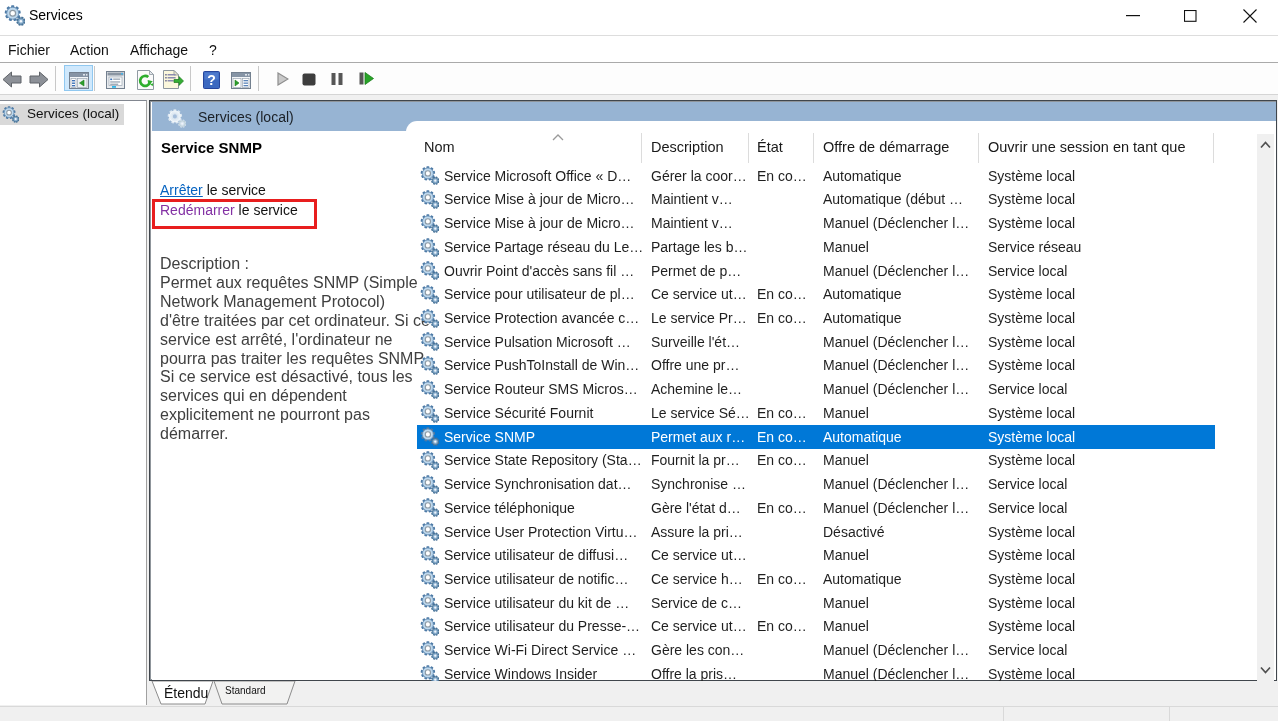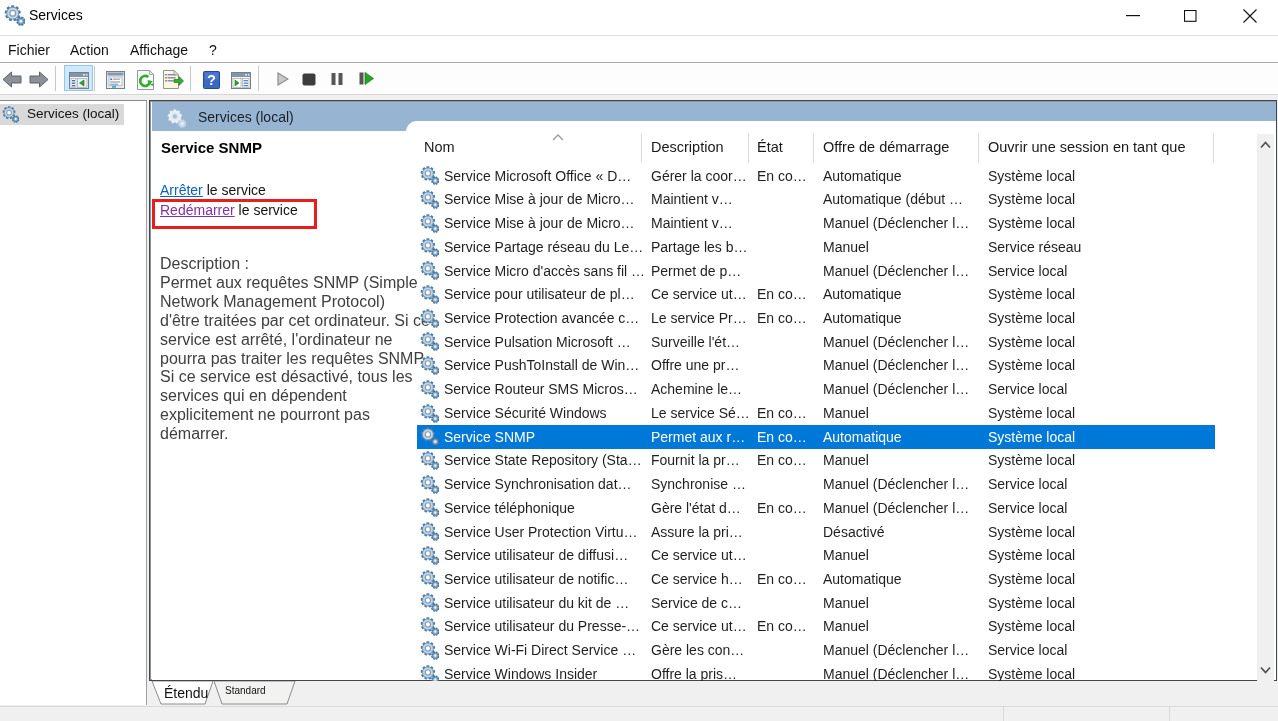--- a/index.html
+++ b/index.html
@@ -31,21 +31,21 @@
 #bluestrip{left:2px;top:1px;width:1124px;height:29px;background:#97b4d3}
 #pane-gear{left:17px;top:8px}
 #pane-title{left:48px;top:8px;font-size:14px;color:#1b2026}
 #whitetab{left:256px;top:20px;width:870px;height:559px;background:#ffffff;border-top-left-radius:11px}
 #descpanel{left:2px;top:30px;width:254px;height:549px;background:#ffffff}
 
 #svc-title{left:161px;top:139px;font-size:15px;font-weight:bold;color:#000}
 #svc-stop{left:160px;top:182px;font-size:14px;color:#111}
 #svc-restart{left:160px;top:201.5px;font-size:14px;color:#111}
 a.lnk{color:#0563c1;text-decoration:underline}
-a.vis{color:#8331a4;text-decoration:underline}
+a.vis{color:#8331a4;}
 #redbox{left:152px;top:199px;width:165px;height:30px;border:3px solid #e81e1e}
 #svc-desc{left:160px;top:255px;width:270px;font-size:16px;line-height:18.9px;color:#404040}
 
 .hlabel{position:absolute;top:139px;font-size:14.5px;color:#191919}
 .hsep{position:absolute;top:133px;width:1px;height:30px;background:#dcdcdc}
 
 .row{position:absolute;left:417px;width:798px;height:23.72px;font-size:14px;color:#1f1f1f}
 .row span{position:absolute;top:3.5px;white-space:nowrap}
 .row .ric{left:3px;top:2.2px}
 .row .c1{left:27px}.row .c2{left:234px}.row .c3{left:340px}.row .c4{left:406px}.row .c5{left:571px}
@@ -404,21 +404,21 @@
         <rect x="15.00" y="11.00" width="2.2" height="2.4" rx="0.5" fill="#477299" transform="rotate(67 16.1 15.4)"></rect>
         <rect x="15.00" y="11.00" width="2.2" height="2.4" rx="0.5" fill="#477299" transform="rotate(112 16.1 15.4)"></rect>
         <rect x="15.00" y="11.00" width="2.2" height="2.4" rx="0.5" fill="#477299" transform="rotate(157 16.1 15.4)"></rect>
         <rect x="15.00" y="11.00" width="2.2" height="2.4" rx="0.5" fill="#477299" transform="rotate(202 16.1 15.4)"></rect>
         <rect x="15.00" y="11.00" width="2.2" height="2.4" rx="0.5" fill="#477299" transform="rotate(247 16.1 15.4)"></rect>
         <rect x="15.00" y="11.00" width="2.2" height="2.4" rx="0.5" fill="#477299" transform="rotate(292 16.1 15.4)"></rect>
         <rect x="15.00" y="11.00" width="2.2" height="2.4" rx="0.5" fill="#477299" transform="rotate(337 16.1 15.4)"></rect>
         <circle cx="16.1" cy="15.4" r="2.9" fill="#8fb2d2" stroke="#54809f" stroke-width="0.7"></circle>
         <circle cx="16.1" cy="15.4" r="1.2" fill="#f2f7fb"></circle>
       </svg></span>
-    <span class="c1">Service Micro d'accès sans fil …</span>
+    <span class="c1">Ouvrir Point d'accès sans fil …</span>
     <span class="c2">Permet de p…</span>
     <span class="c3"></span>
     <span class="c4">Manuel (Déclencher l…</span>
     <span class="c5">Service local</span>
   </div>
 <div class="row" style="top:282.80px">
     <span class="ric"><svg class="" width="19" height="19" viewBox="0 0 20 20">
         <rect x="6.80" y="0.20" width="3.0" height="3.4" rx="0.7" fill="#4d7aa6" transform="rotate(0 8.3 7.8)"></rect>
         <rect x="6.80" y="0.20" width="3.0" height="3.4" rx="0.7" fill="#4d7aa6" transform="rotate(40 8.3 7.8)"></rect>
         <rect x="6.80" y="0.20" width="3.0" height="3.4" rx="0.7" fill="#4d7aa6" transform="rotate(80 8.3 7.8)"></rect>
@@ -584,21 +584,21 @@
         <rect x="15.00" y="11.00" width="2.2" height="2.4" rx="0.5" fill="#477299" transform="rotate(67 16.1 15.4)"></rect>
         <rect x="15.00" y="11.00" width="2.2" height="2.4" rx="0.5" fill="#477299" transform="rotate(112 16.1 15.4)"></rect>
         <rect x="15.00" y="11.00" width="2.2" height="2.4" rx="0.5" fill="#477299" transform="rotate(157 16.1 15.4)"></rect>
         <rect x="15.00" y="11.00" width="2.2" height="2.4" rx="0.5" fill="#477299" transform="rotate(202 16.1 15.4)"></rect>
         <rect x="15.00" y="11.00" width="2.2" height="2.4" rx="0.5" fill="#477299" transform="rotate(247 16.1 15.4)"></rect>
         <rect x="15.00" y="11.00" width="2.2" height="2.4" rx="0.5" fill="#477299" transform="rotate(292 16.1 15.4)"></rect>
         <rect x="15.00" y="11.00" width="2.2" height="2.4" rx="0.5" fill="#477299" transform="rotate(337 16.1 15.4)"></rect>
         <circle cx="16.1" cy="15.4" r="2.9" fill="#8fb2d2" stroke="#54809f" stroke-width="0.7"></circle>
         <circle cx="16.1" cy="15.4" r="1.2" fill="#f2f7fb"></circle>
       </svg></span>
-    <span class="c1">Service Sécurité Windows</span>
+    <span class="c1">Service Sécurité Fournit</span>
     <span class="c2">Le service Sé…</span>
     <span class="c3">En co…</span>
     <span class="c4">Manuel</span>
     <span class="c5">Système local</span>
   </div>
 <div class="row sel" style="top:425.12px">
     <span class="ric"><svg class="" width="19" height="19" viewBox="0 0 20 20">
         <rect x="6.80" y="0.20" width="3.0" height="3.4" rx="0.7" fill="#4d7aa6" transform="rotate(0 8.3 7.8)"></rect>
         <rect x="6.80" y="0.20" width="3.0" height="3.4" rx="0.7" fill="#4d7aa6" transform="rotate(40 8.3 7.8)"></rect>
         <rect x="6.80" y="0.20" width="3.0" height="3.4" rx="0.7" fill="#4d7aa6" transform="rotate(80 8.3 7.8)"></rect>

